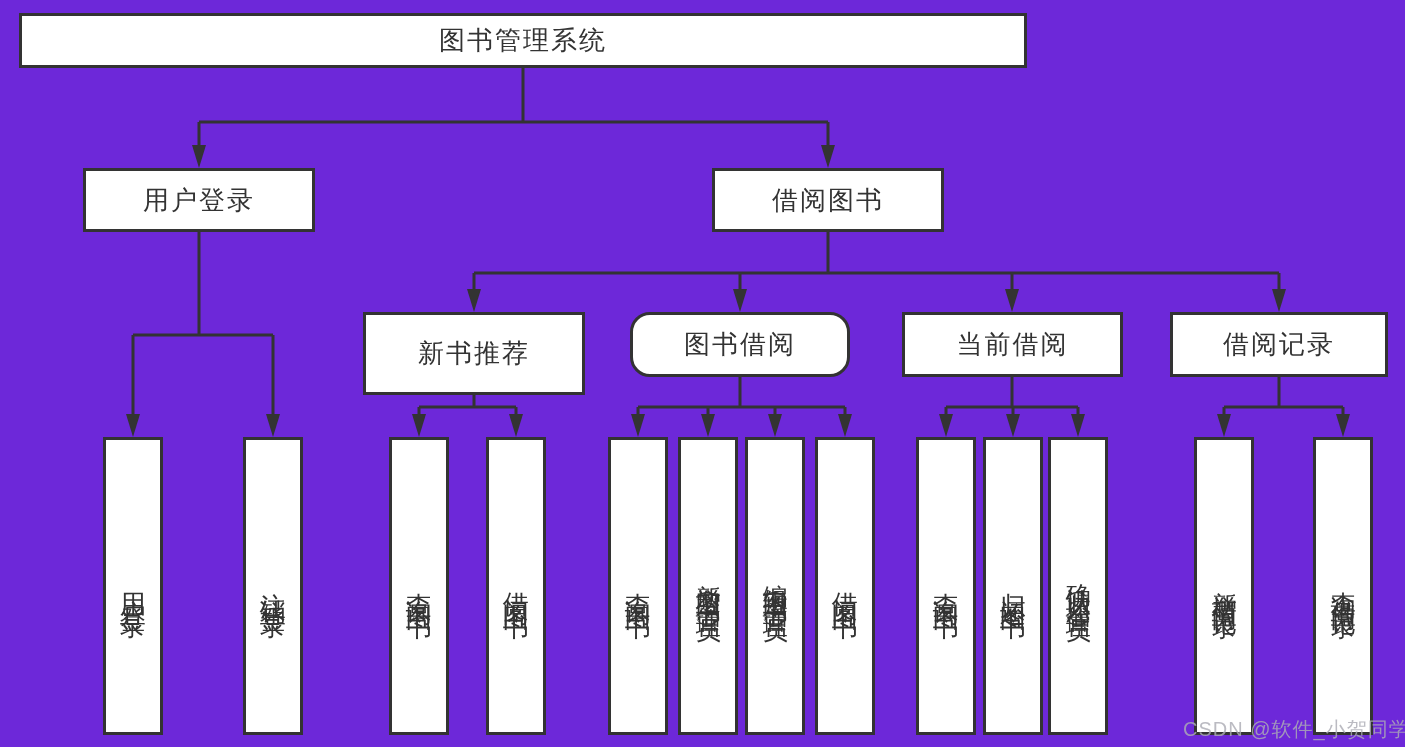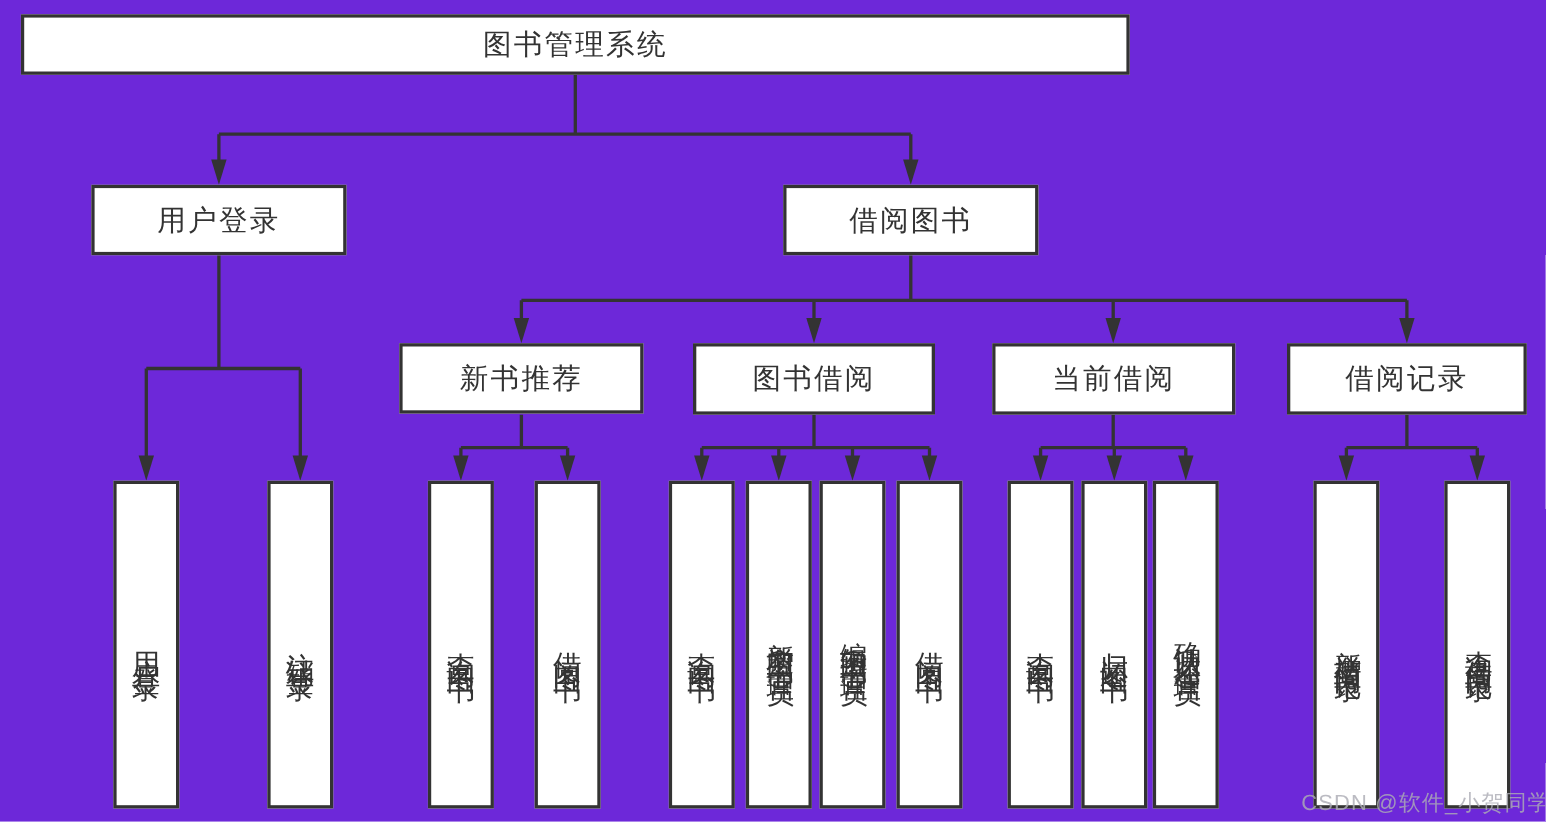--- a/index.html
+++ b/index.html
@@ -120,24 +120,24 @@
     <span>图书管理系统</span>
   </div>
 
   <div class="hbox" style="left:83px; top:168px; width:232px; height:64px;">
     <span>用户登录</span>
   </div>
   <div class="hbox" style="left:712px; top:168px; width:232px; height:64px;">
     <span>借阅图书</span>
   </div>
 
-  <div class="hbox" style="left:363px; top:312px; width:222px; height:64px;">
+  <div class="hbox" style="left:363px; top:312px; width:222px; height:83px;">
     <span>新书推荐</span>
   </div>
-  <div class="hbox" style="left:630px; top:312px; width:220px; height:65px;">
+  <div class="hbox" style="left:630px; top:312px; width:220px; height:65px;border-radius:20px;">
     <span>图书借阅</span>
   </div>
   <div class="hbox" style="left:902px; top:312px; width:221px; height:65px;">
     <span>当前借阅</span>
   </div>
   <div class="hbox" style="left:1170px; top:312px; width:218px; height:65px;">
     <span>借阅记录</span>
   </div>
 
   <div class="vbox" style="left:103px;">

